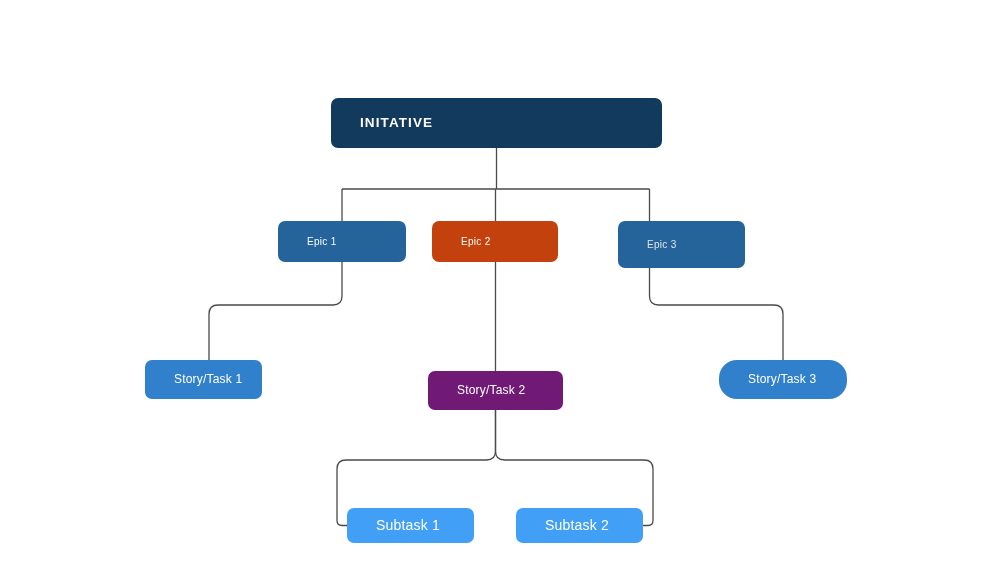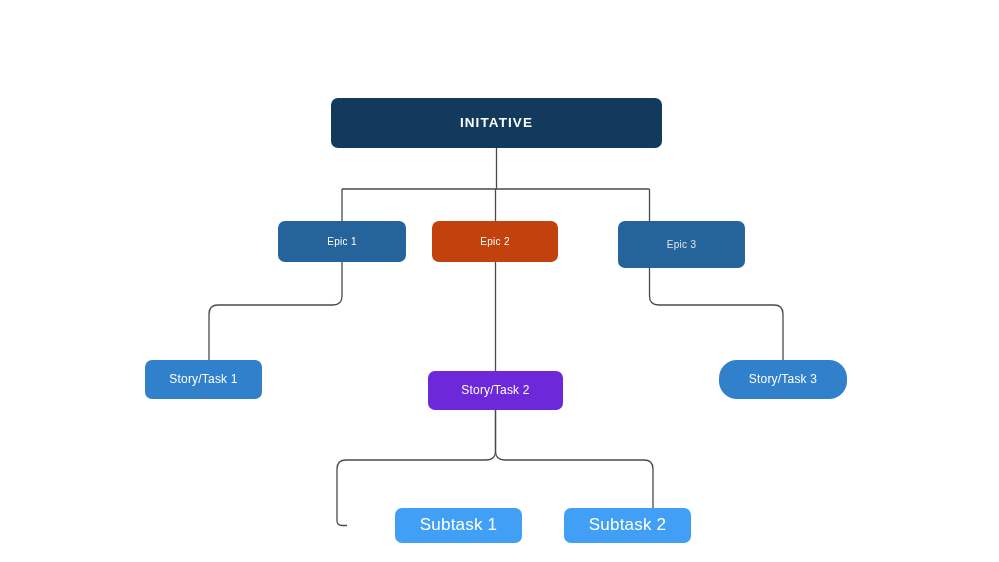--- a/index.html
+++ b/index.html
@@ -23,26 +23,27 @@
     top: 0;
     width: 999px;
     height: 562px;
     pointer-events: none;
   }
   .node {
     position: absolute;
     box-sizing: border-box;
     display: flex;
     align-items: center;
-    justify-content: center;
+    justify-content: flex-start;
     text-align: center;
     color: #ffffff;
     border-radius: 7px;
     letter-spacing: 0.2px;
     z-index: 2;
+    padding-left: 29px;
   }
   .node-label {
     display: block;
     line-height: 1.1;
   }
   
   .tier-initiative {
     font-size: 13.5px;
     font-weight: bold;
     letter-spacing: 1.1px;
@@ -53,23 +54,22 @@
     font-weight: normal;
     letter-spacing: 0.3px;
   }
   
   .tier-story {
     font-size: 12px;
     font-weight: normal;
   }
   
   .tier-subtask {
-    font-size: 17px;
+    font-size: 14px;
     font-weight: normal;
-    margin-left: 48px;
   }
 </style>
 </head>
 <body>
 
 <div id="canvas" style="background: rgb(255, 255, 255);">
 
   <svg id="connectors" viewBox="0 0 999 562" xmlns="http://www.w3.org/2000/svg">
       <path d="M 496.5 148 L 496.5 189" fill="none" stroke="#4a4a4a" stroke-width="1.3" stroke-linecap="butt"></path>
       <path d="M 342 189 L 649.5 189" fill="none" stroke="#4a4a4a" stroke-width="1.3" stroke-linecap="butt"></path>
@@ -92,21 +92,21 @@
       </div>
       <div class="node tier-epic" style="left: 432px; top: 221px; width: 126px; height: 41px; background: #c2410c; color: rgb(255, 255, 255);">
         <span class="node-label">Epic 2</span>
       </div>
       <div class="node tier-epic" style="left: 586px; top: 221px; width: 127px; height: 47px; background: rgb(36, 100, 154); color: #e5e5e5; margin-left: 32px;">
         <span class="node-label">Epic 3</span>
       </div>
       <div class="node tier-story" style="left: 145px; top: 360px; width: 117px; height: 39px; background: rgb(49, 128, 204); color: rgb(255, 255, 255);">
         <span class="node-label">Story/Task 1</span>
       </div>
-      <div class="node tier-story" style="left: 428px; top: 371px; width: 135px; height: 39px; background: #6d28d9; color: rgb(255, 255, 255);">
+      <div class="node tier-story" style="left: 428px; top: 371px; width: 135px; height: 39px; background: #701a75; color: rgb(255, 255, 255);">
         <span class="node-label">Story/Task 2</span>
       </div>
       <div class="node tier-story" style="left: 719px; top: 360px; width: 128px; height: 39px; background: rgb(49, 128, 204); color: rgb(255, 255, 255); border-radius: 18px;">
         <span class="node-label">Story/Task 3</span>
       </div>
       <div class="node tier-subtask" style="left: 347px; top: 508px; width: 127px; height: 35px; background: rgb(65, 160, 245); color: rgb(255, 255, 255);">
         <span class="node-label">Subtask 1</span>
       </div>
       <div class="node tier-subtask" style="left: 516px; top: 508px; width: 127px; height: 35px; background: rgb(65, 160, 245); color: rgb(255, 255, 255);">
         <span class="node-label">Subtask 2</span>

